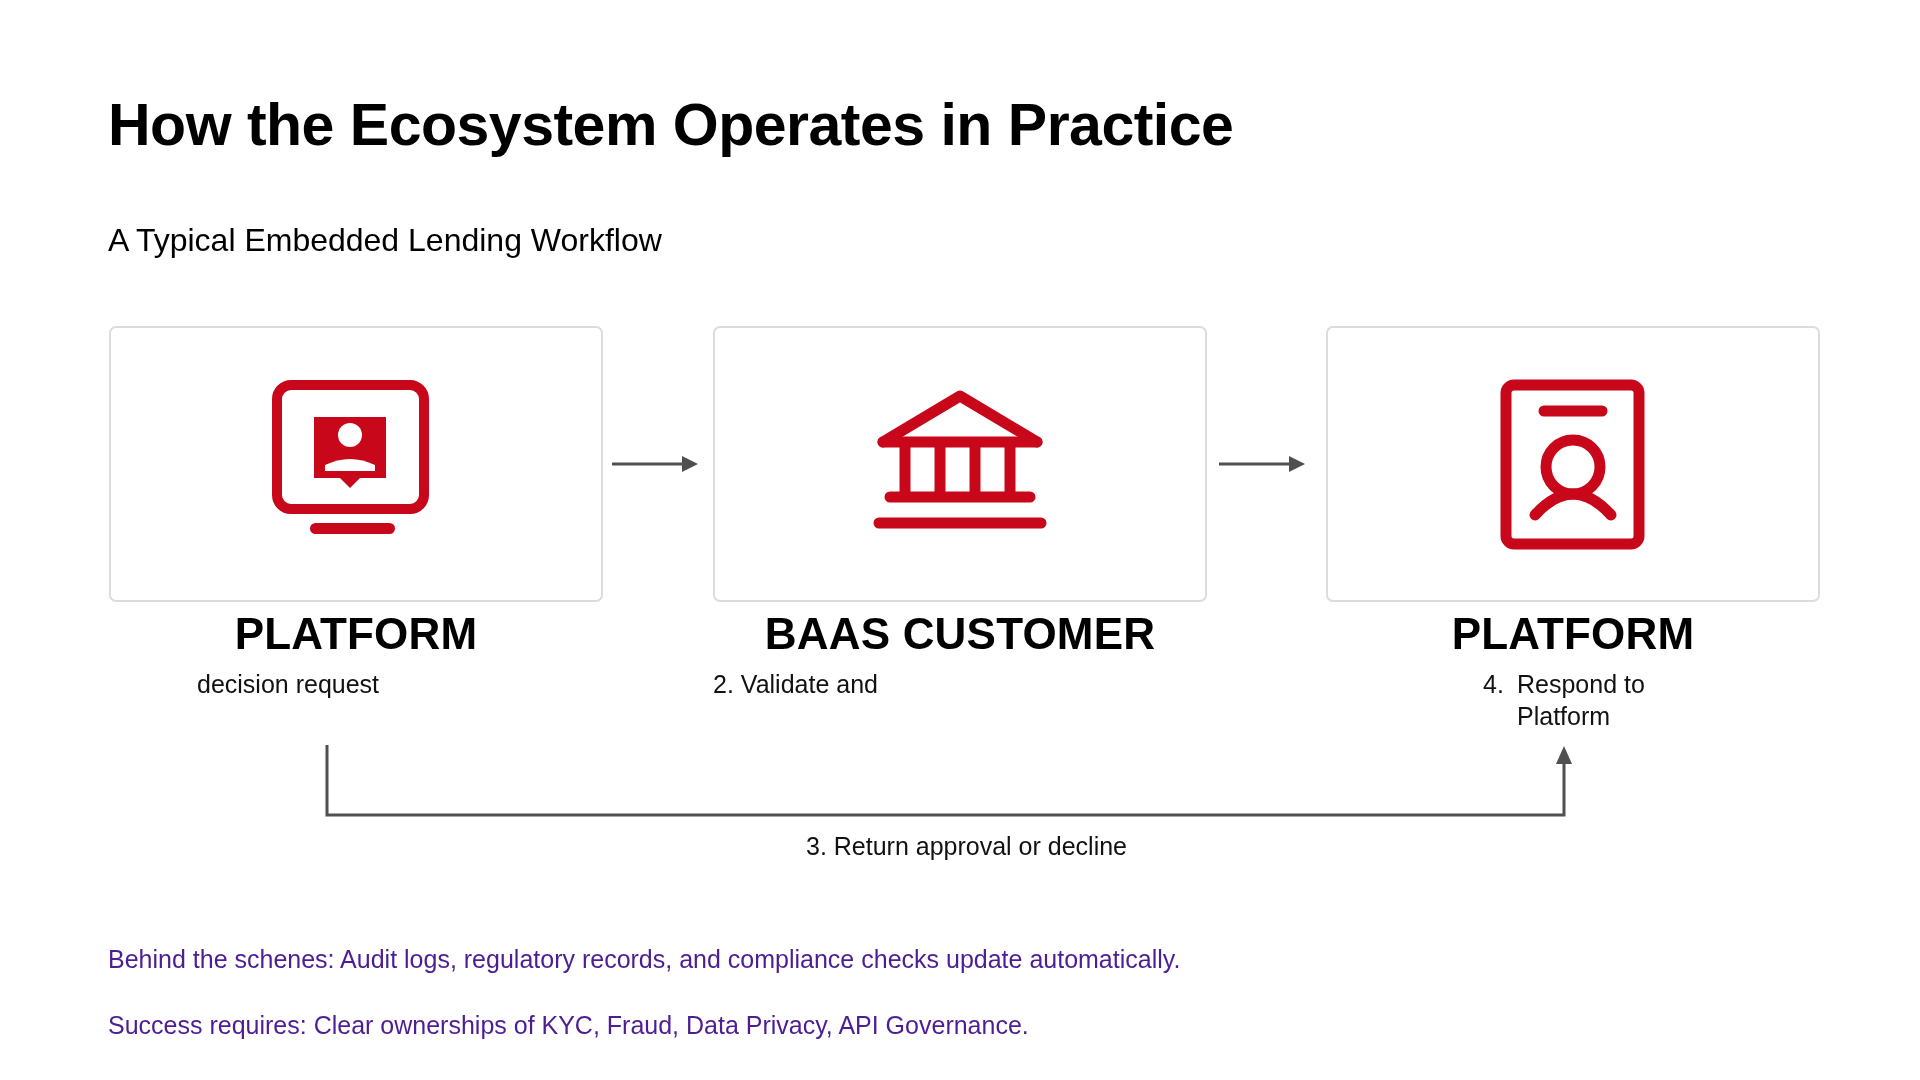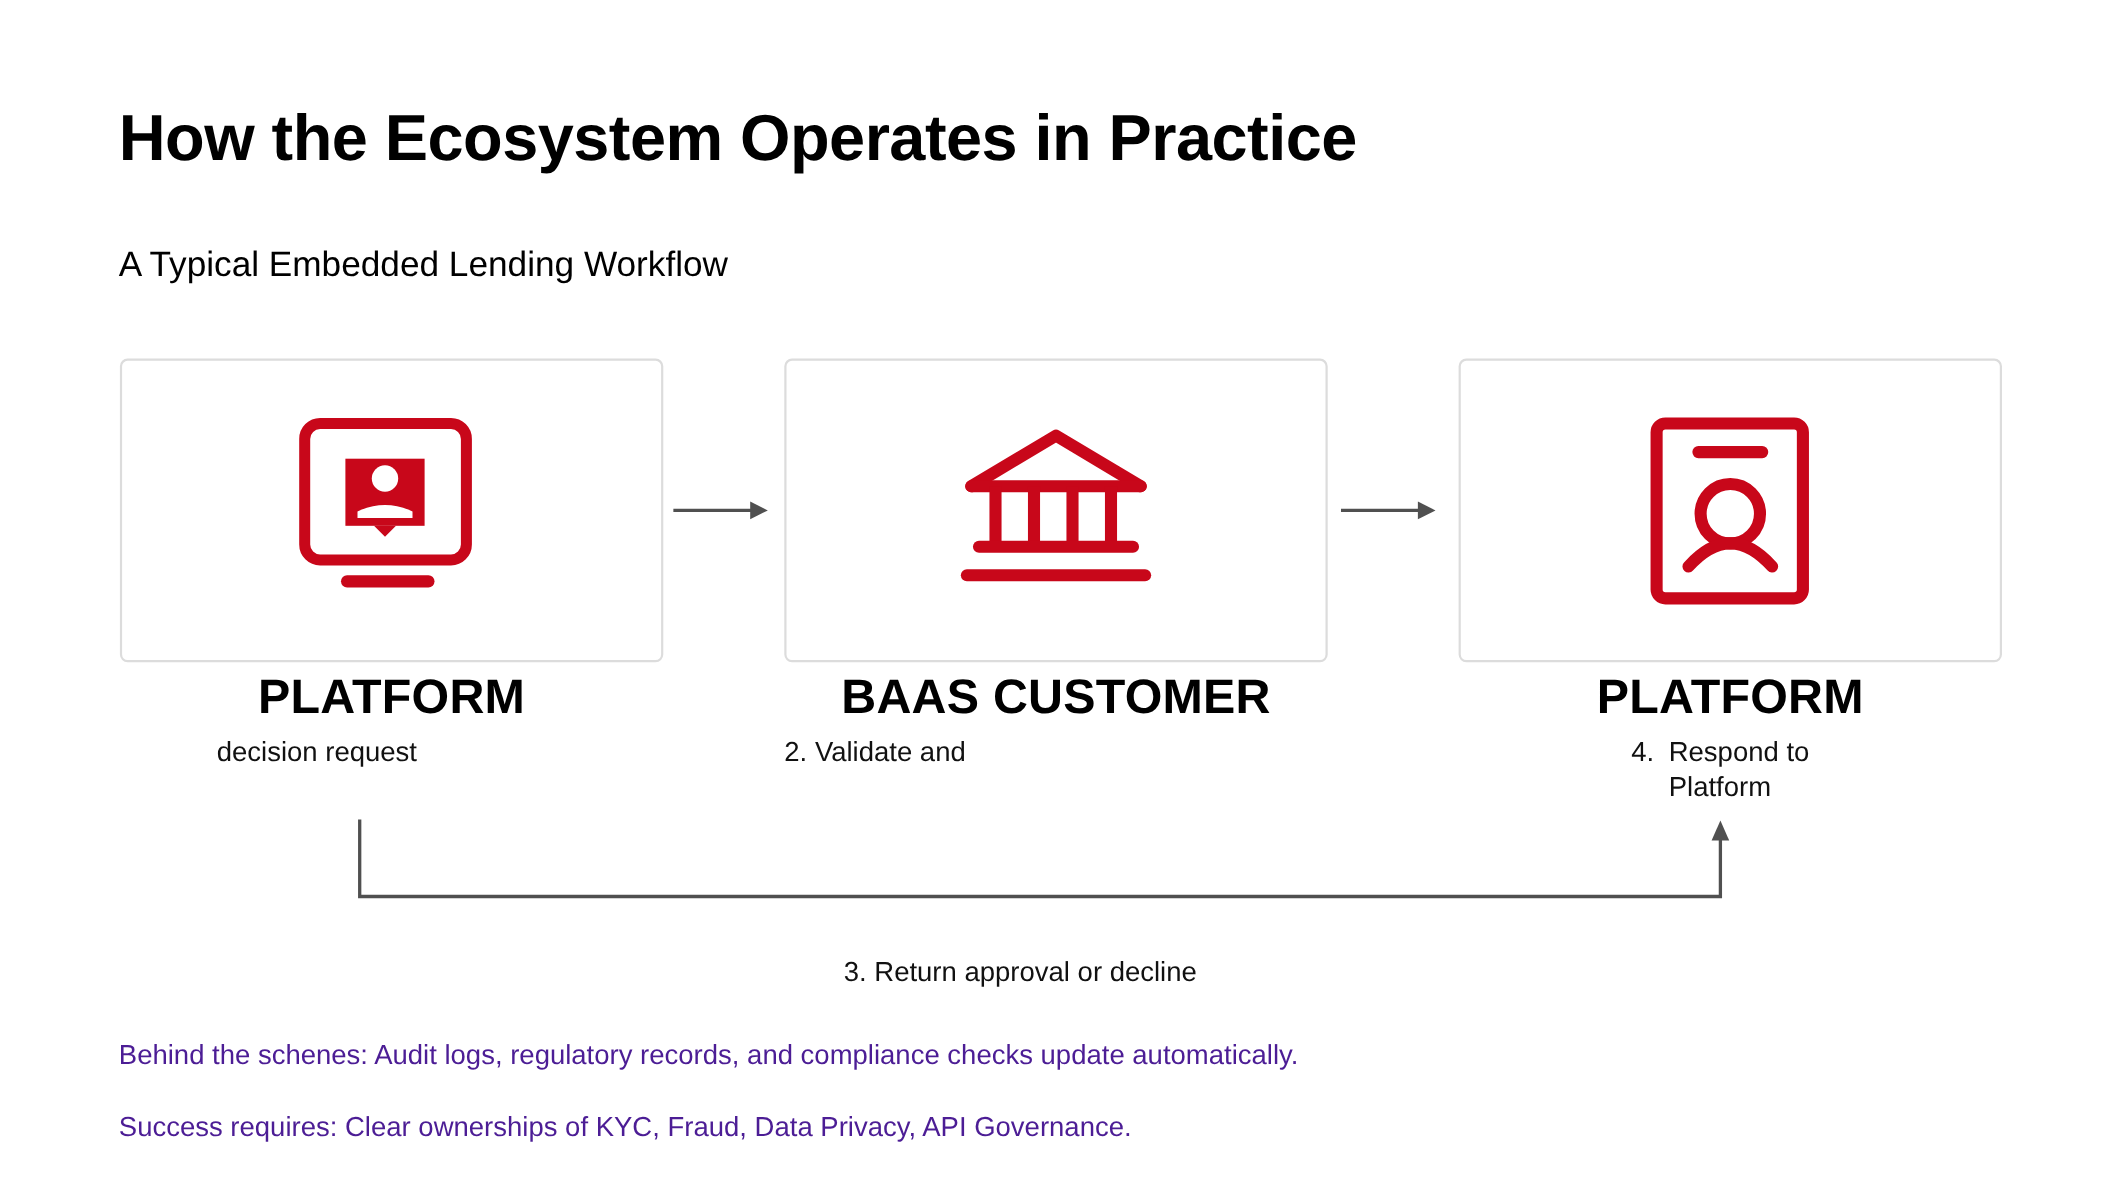--- a/index.html
+++ b/index.html
@@ -83,16 +83,16 @@
     <span style="width:34px; display:inline-block;">4.</span>
     <span>Respond to</span>
   </div>
   <div style="padding-left:34px;">Platform</div>
 </div>
 
 <svg class="abs" style="left:320px; top:740px;" width="1260" height="82">
   <polyline points="7,5 7,75 1244,75 1244,22" fill="none" stroke="#505050" stroke-width="3"></polyline>
   <polygon points="1236,24 1244,6 1252,24" fill="#505050"></polygon>
 </svg>
-<div class="abs conn-label" style="left:767px;margin-top:38px;">3. Return approval or decline</div>
+<div class="abs conn-label" style="left:806px;">3. Return approval or decline</div>
 
 <div class="abs footer" style="top:947px;">Behind the schenes: Audit logs, regulatory records, and compliance checks update automatically.</div>
 <div class="abs footer" style="top:1013px;">Success requires: Clear ownerships of KYC, Fraud, Data Privacy, API Governance.</div>
 
 </body></html>

